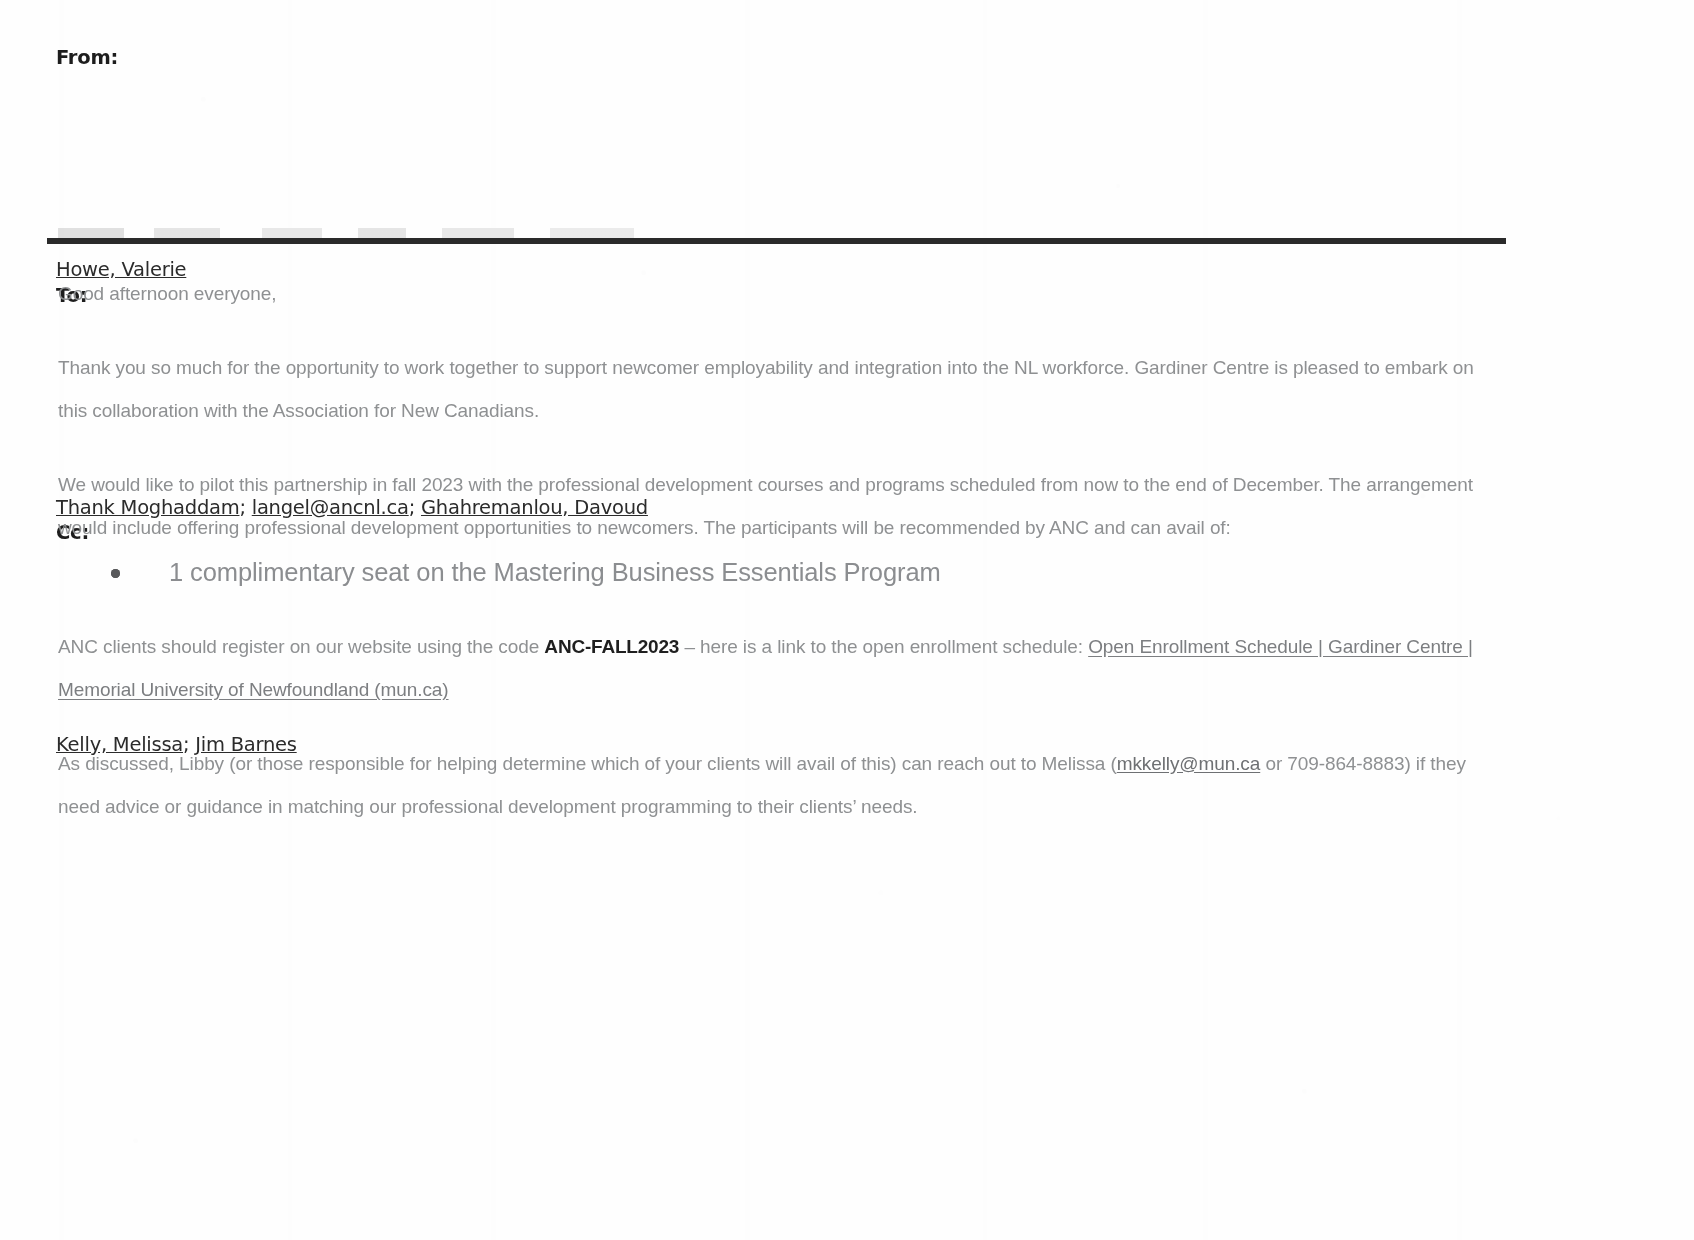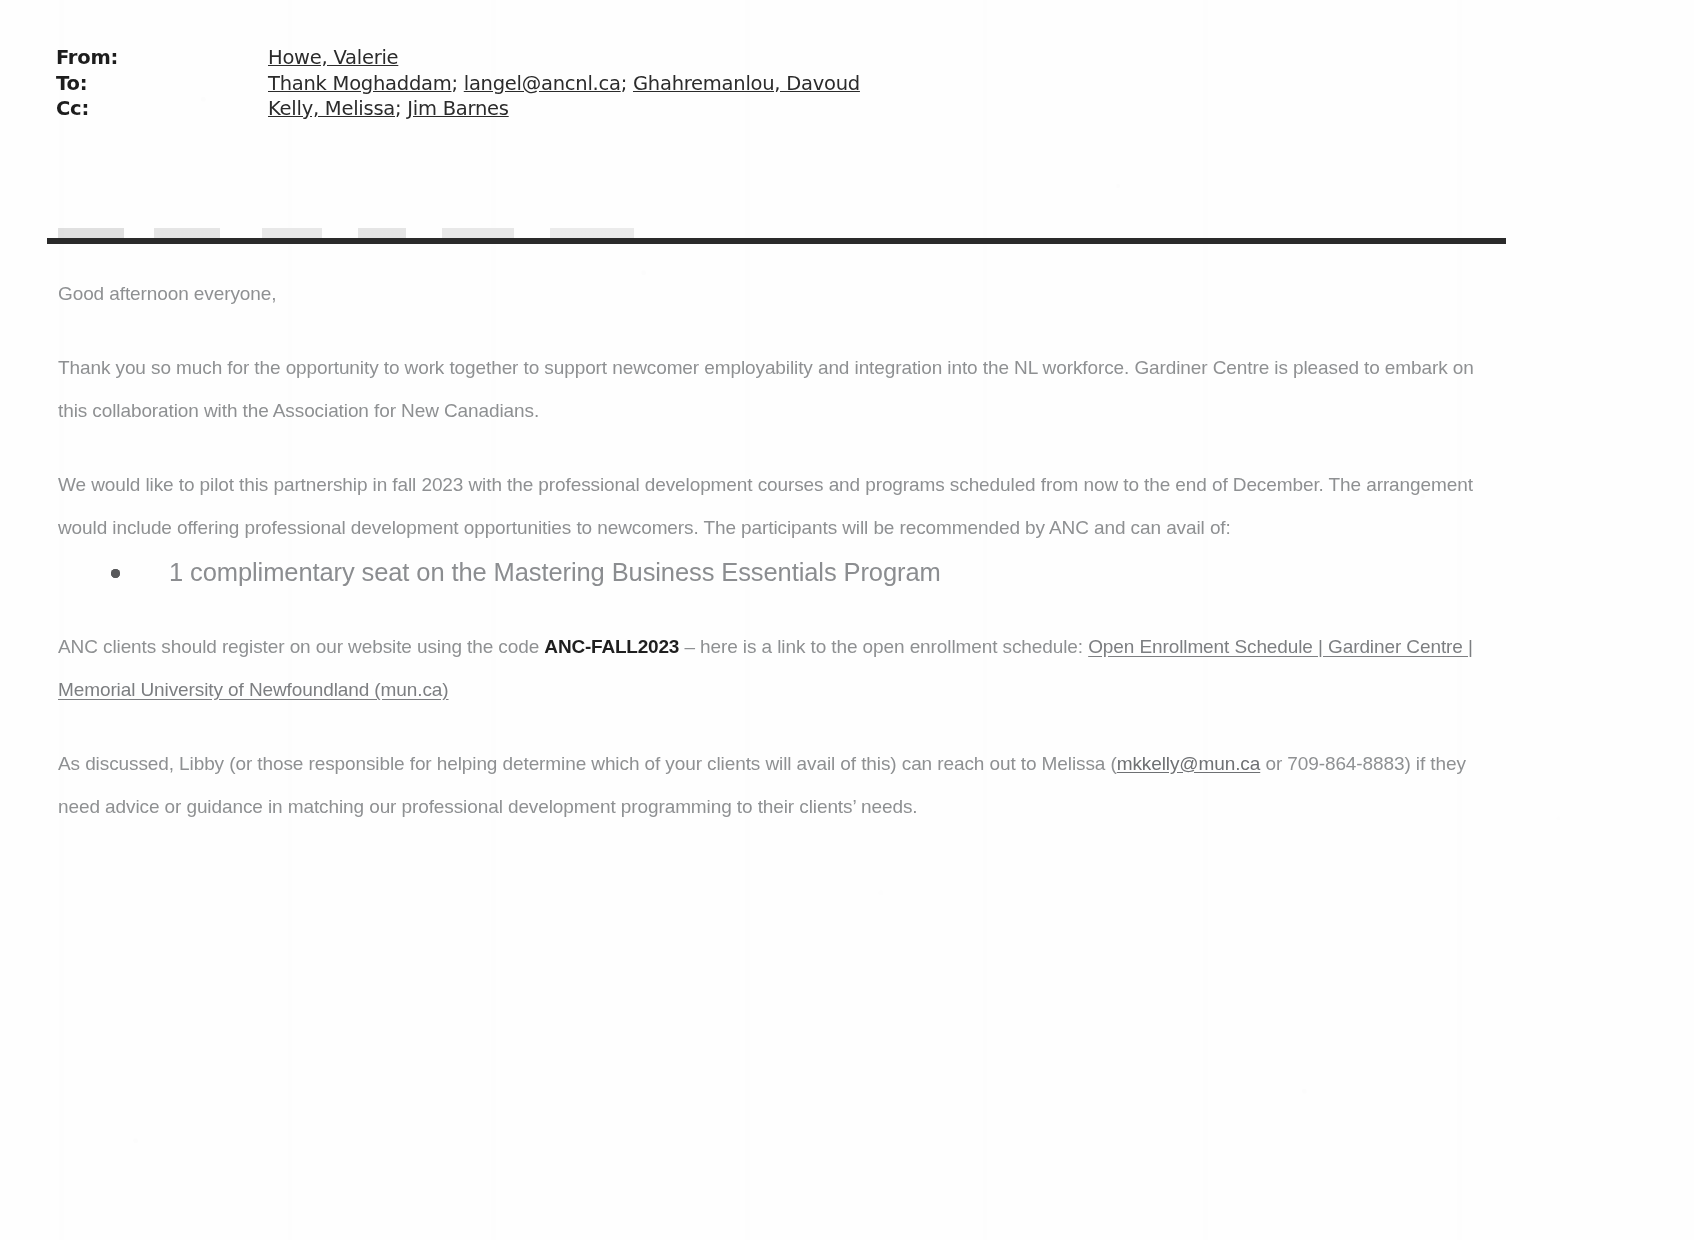--- a/index.html
+++ b/index.html
@@ -63,20 +63,21 @@
     left: 56px;
     top: 48px;
     width: 1420px;
     z-index: 5;
   }
   .hdr-row {
     display: flex;
     align-items: baseline;
     margin-bottom: 6px;
     line-height: 1.0;
+    flex-direction: column;
   }
   .hdr-label {
     width: 212px;
     flex: 0 0 212px;
     font-family: "DejaVu Sans", sans-serif;
     font-weight: bold;
     font-size: 19.5px;
     color: #1d1d1d;
     letter-spacing: -0.2px;
   }

